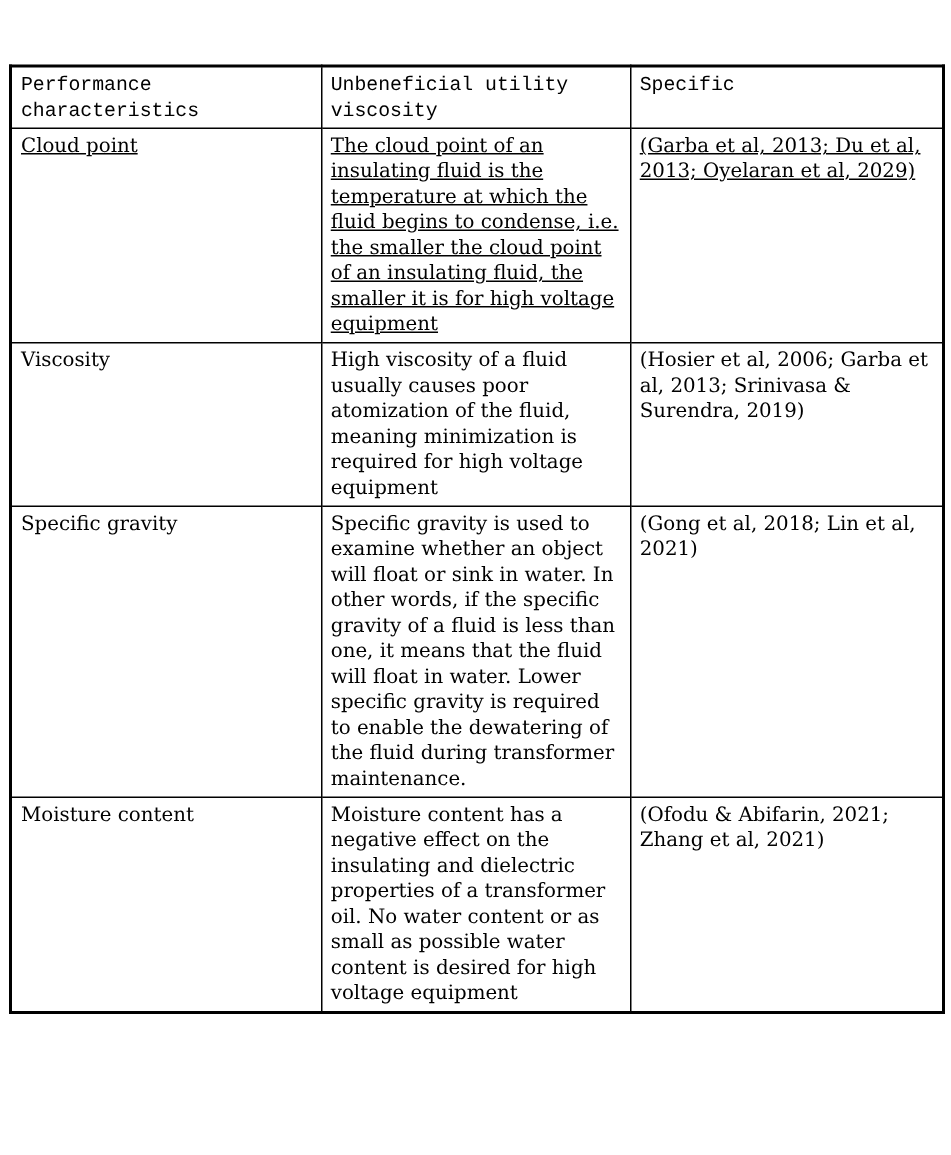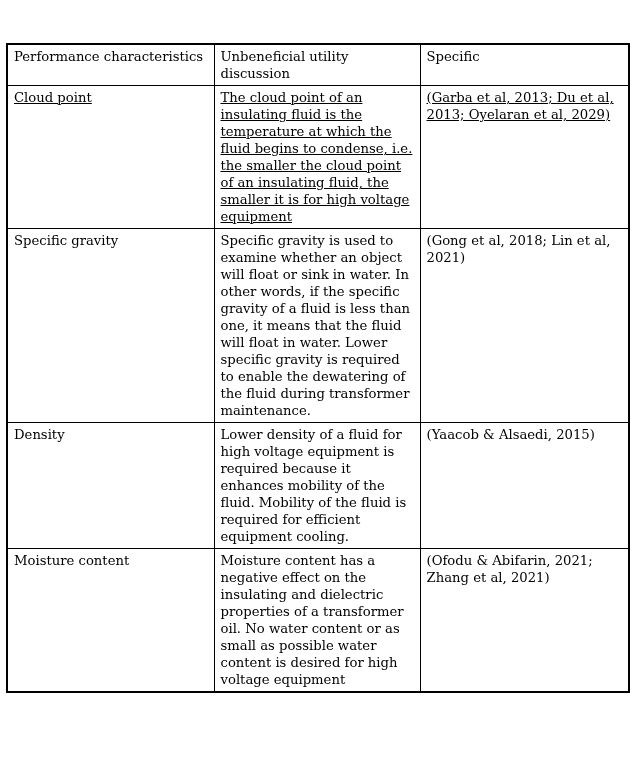--- a/index.html
+++ b/index.html
@@ -32,59 +32,59 @@
   table.perf-table td {
     border: 1px solid #000000;
     vertical-align: top;
     text-align: left;
     font-weight: normal;
     font-size: 13.2px;
     line-height: 17px;
     padding: 3px 5px 3px 6px;
     overflow: hidden;
   }
-  tr.header-row   { height: 34px; }
+  tr.header-row   { height: 34px; font-family: Liberation Mono, monospace; }
   tr.row-cloud    { height: 136px; text-decoration: underline; }
   tr.row-visc     { height: 107px; }
   tr.row-gravity  { height: 188px; margin-top: 48px; }
   tr.row-density  { height: 120px; }
   tr.row-moisture { height: 137px; }
 </style>
 </head>
 <body>
 
 <div class="page">
   <table class="perf-table">
     <colgroup>
       <col class="c1">
         <col class="c2">
         <col class="c3">
     </colgroup>
     <thead>
       <tr class="header-row">
         <th>Performance characteristics</th>
-        <th>Unbeneficial utility discussion</th>
+        <th>Unbeneficial utility viscosity</th>
         <th>Specific</th>
       </tr>
     </thead>
     <tbody>
       <tr class="row-cloud">
         <td>Cloud point</td>
         <td>The cloud point of an insulating fluid is the temperature at which the fluid begins to condense, i.e. the smaller the cloud point of an insulating fluid, the smaller it is for high voltage equipment</td>
         <td>(Garba et al, 2013; Du et al, 2013; Oyelaran et al, 2029)</td>
       </tr>
+      <tr class="row-visc">
+        <td>Viscosity</td>
+        <td>High viscosity of a fluid usually causes poor atomization of the fluid, meaning minimization is required for high voltage equipment</td>
+        <td>(Hosier et al, 2006; Garba et al, 2013; Srinivasa &amp; Surendra, 2019)</td>
+      </tr>
       <tr class="row-gravity">
         <td>Specific gravity</td>
         <td>Specific gravity is used to examine whether an object will float or sink in water. In other words, if the specific gravity of a fluid is less than one, it means that the fluid will float in water. Lower specific gravity is required to enable the dewatering of the fluid during transformer maintenance.</td>
         <td>(Gong et al, 2018; Lin et al, 2021)</td>
-      </tr>
-      <tr class="row-density">
-        <td>Density</td>
-        <td>Lower density of a fluid for high voltage equipment is required because it enhances mobility of the fluid. Mobility of the fluid is required for efficient equipment cooling.</td>
-        <td>(Yaacob &amp; Alsaedi, 2015)</td>
       </tr>
       <tr class="row-moisture">
         <td>Moisture content</td>
         <td>Moisture content has a negative effect on the insulating and dielectric properties of a transformer oil. No water content or as small as possible water content is desired for high voltage equipment</td>
         <td>(Ofodu &amp; Abifarin, 2021; Zhang et al, 2021)</td>
       </tr>
     </tbody>
   </table>
 </div>
 

